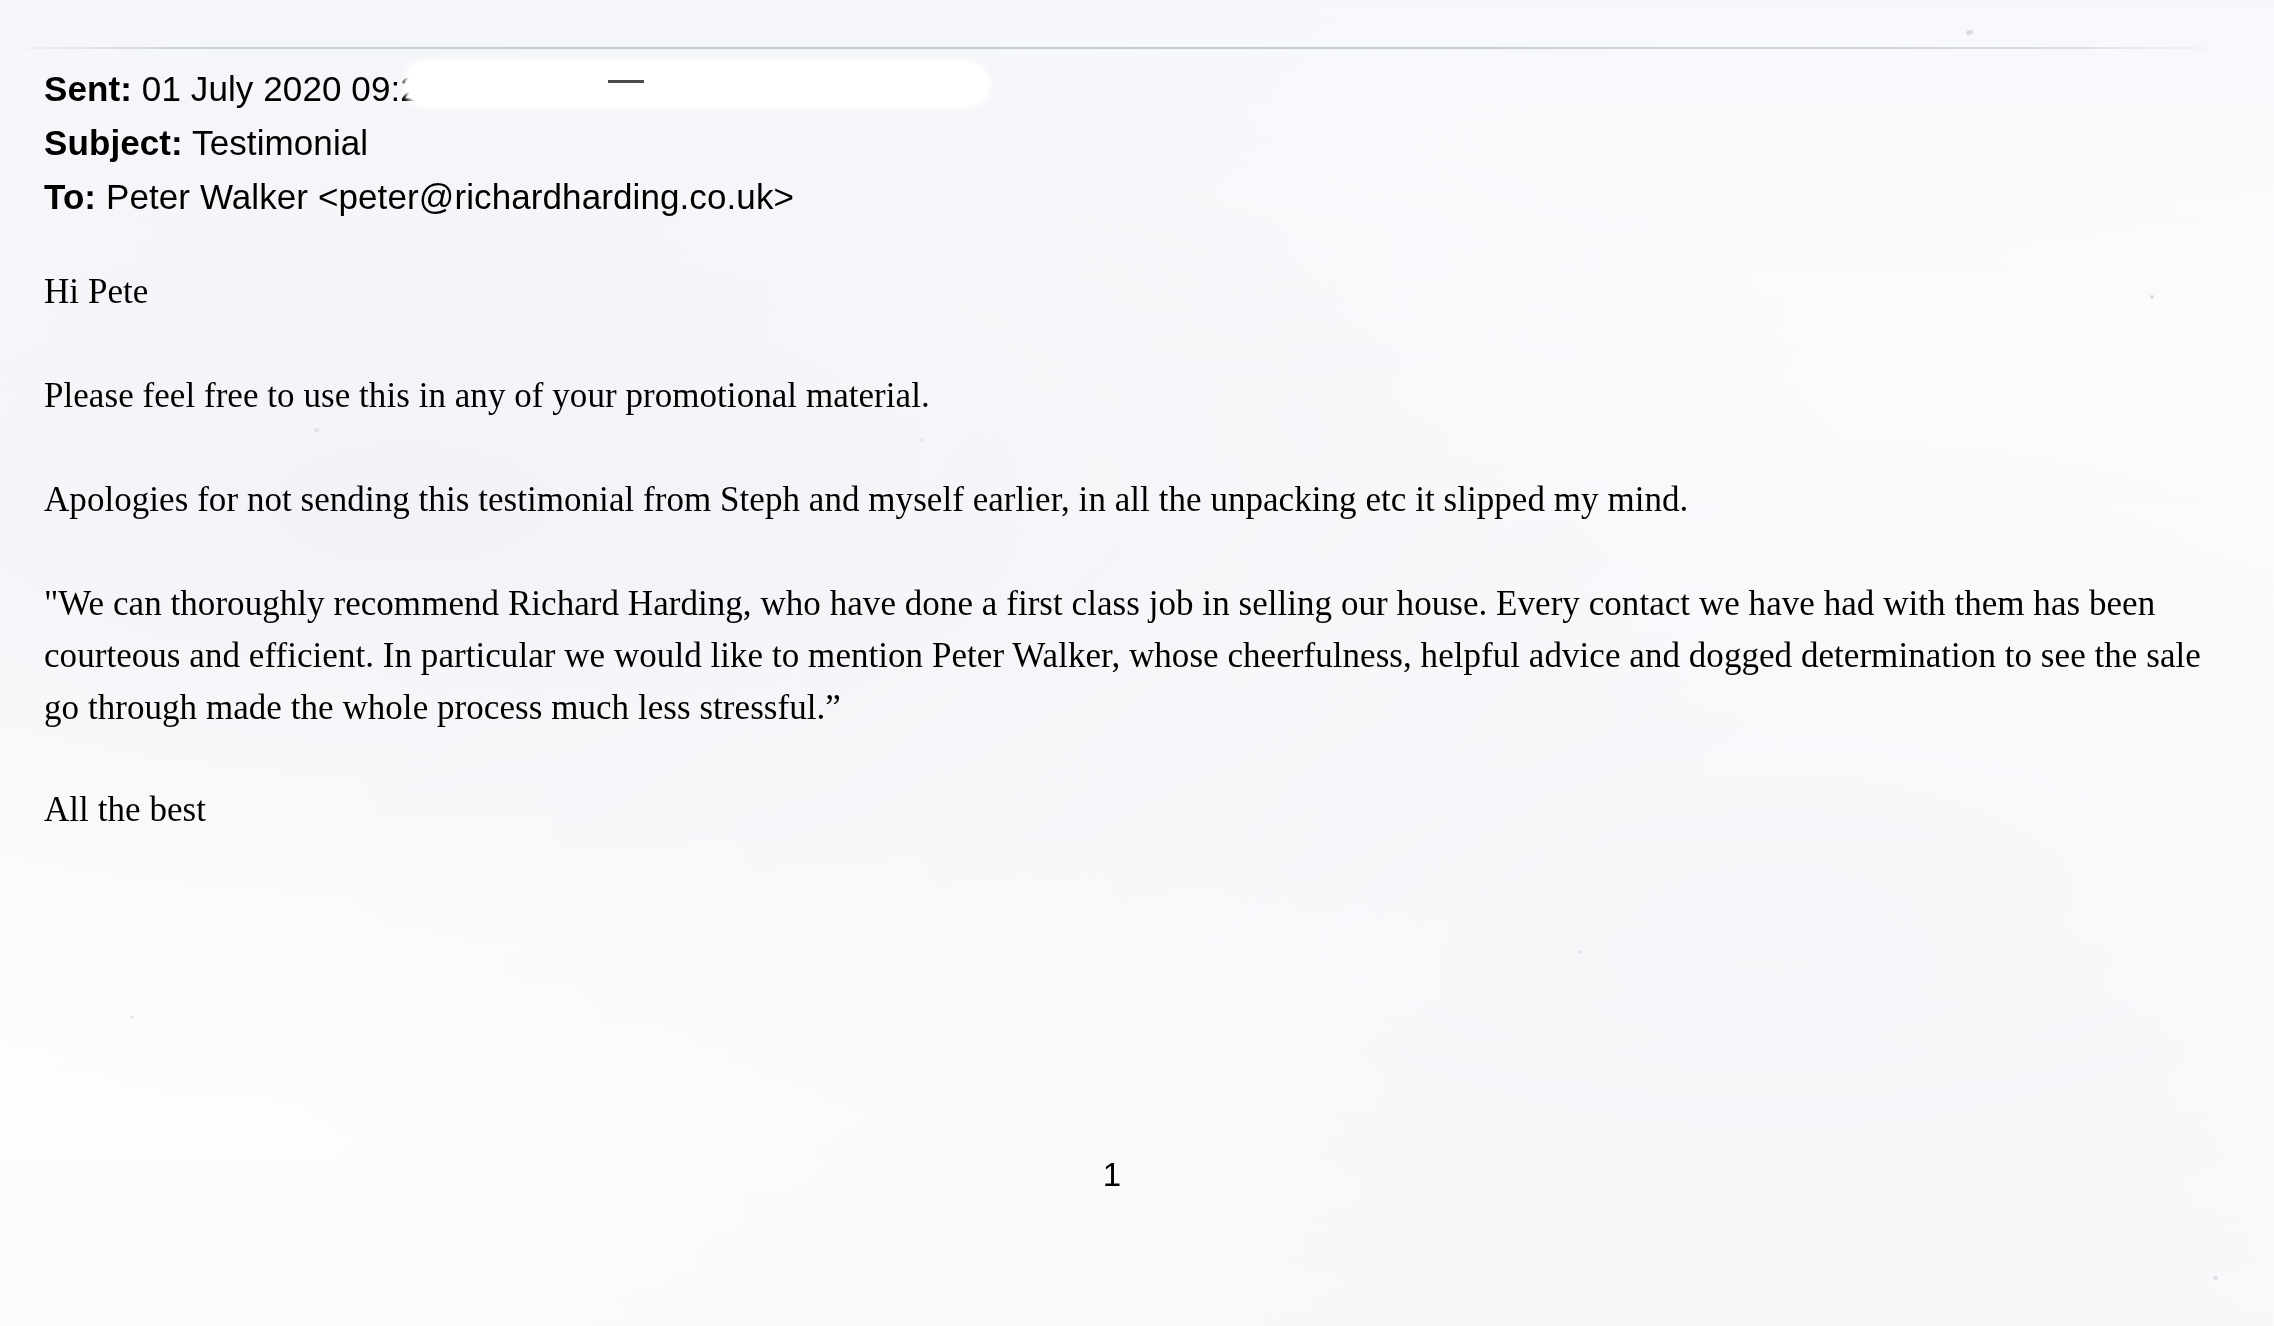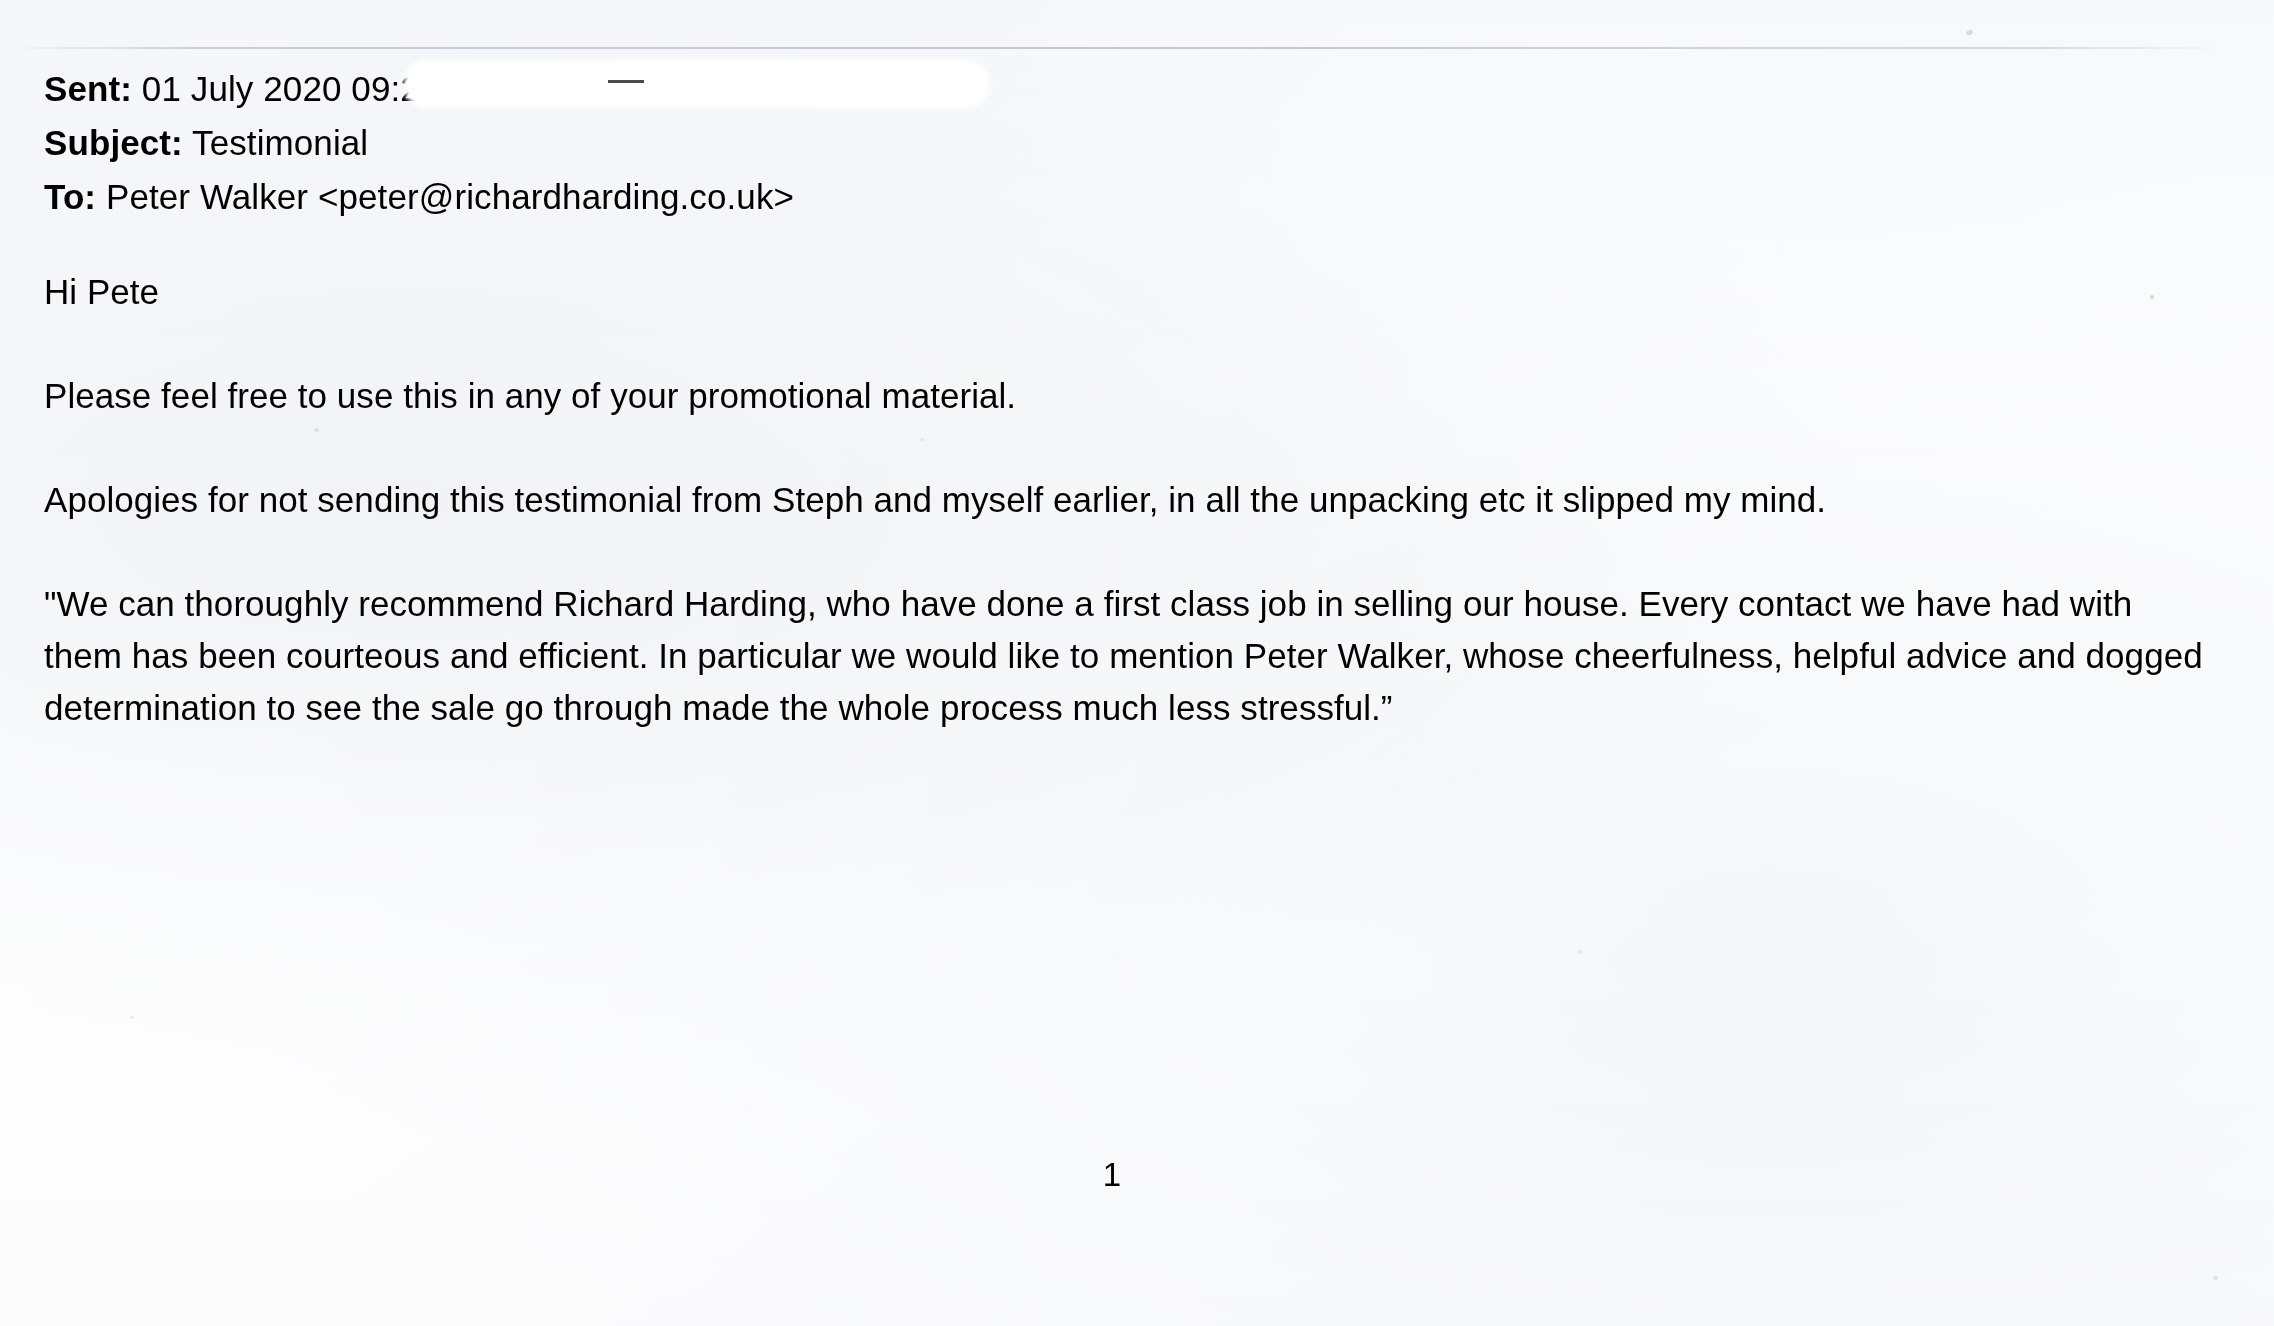--- a/index.html
+++ b/index.html
@@ -91,20 +91,21 @@
 
   .body-block {
     margin-top: 42px;
     font-size: 35px;
     line-height: 52px;
     letter-spacing: .05px;
   }
   .para {
     margin: 4px 0 52px 0;
     max-width: 2168px;
+    font-family: Liberation Serif, serif;
   }
   .para.quote {
     margin-bottom: 50px;
   }
   .para.tight { margin-bottom: 52px; }
 
   .page-number {
     position: absolute;
     left: 0;
     top: 1156px;
@@ -144,20 +145,21 @@
     <div class="hdr-line">
       <span class="hdr-label">To:</span>
       <span>Peter Walker &lt;peter@richardharding.co.uk&gt;</span>
     </div>
 
     <div class="body-block">
       <p class="para">Hi Pete</p>
       <p class="para">Please feel free to use this in any of your promotional material.</p>
       <p class="para">Apologies for not sending this testimonial from Steph and myself earlier, in all the unpacking etc it slipped my mind.</p>
       <p class="para quote">"We can thoroughly recommend Richard Harding, who have done a first class job in selling our house. Every contact we have had with them has been courteous and efficient. In particular we would like to mention Peter Walker, whose cheerfulness, helpful advice and dogged determination to see the sale go through made the whole process much less stressful.”</p>
+      <p class="para">All the best</p>
     </div>
 
   </div>
 
   <div class="redaction">
     <div class="ghost"></div>
   </div>
 
   <div class="page-number">1</div>
 

